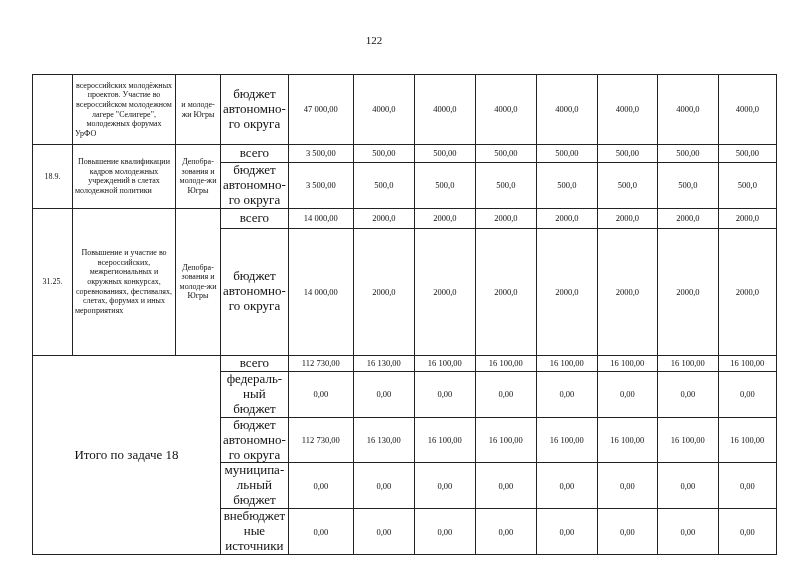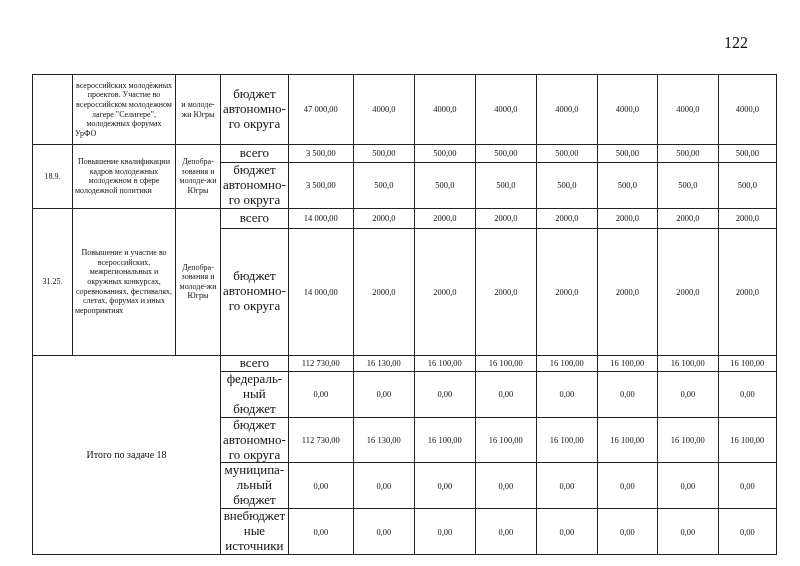--- a/index.html
+++ b/index.html
@@ -1,28 +1,28 @@
 <!DOCTYPE html>
 <html><head>
 <meta charset="utf-8">
 <style>
   html, body { margin:0; padding:0; background:#ffffff; }
   body { width:800px; height:566px; position:relative; overflow:hidden;
          font-family:"Liberation Serif","DejaVu Serif",serif; color:#111; }
-  .page-num { position:absolute; left:0; width:748px; top:34px; text-align:right; font-size:16px; }
+  .page-num { position:absolute; left:0; width:748px; top:34px; text-align:center; font-size:11px; }
   table.budget { position:absolute; left:32px; top:74px; border-collapse:collapse; table-layout:fixed;
                  font-size:8px; line-height:1.2; }
   table.budget td { border:1px solid #222; padding:0 2px; text-align:center; vertical-align:middle; overflow:hidden; }
   td.num-cell { font-size:8.5px; }
   td.desc { text-align:justify; vertical-align:top; text-align-last:left; padding:1px 2px; }
   td.idx { vertical-align:top; padding-top:2px;margin-top:12px; }
   td.exec { vertical-align:middle; }
   td.exec-top { vertical-align:top; }
   td.src { font-size:13px; line-height:1.15; }
-  td.total-label { font-size:10px; }
+  td.total-label { font-size:13px; }
 </style>
 </head>
 <body>
 
 <div class="page-num">122</div>
 
 <table class="budget">
   <colgroup>
     <col style="width:40px">
       <col style="width:103px">
@@ -49,21 +49,21 @@
     <td class="num-cell">4000,0</td>
     <td class="num-cell">4000,0</td>
     <td class="num-cell">4000,0</td>
     <td class="num-cell">4000,0</td>
     <td class="num-cell">4000,0</td>
     <td class="num-cell">4000,0</td>
   </tr>
 
   <tr style="height:18px">
     <td class="idx" rowspan="2">18.9.</td>
-    <td class="desc" rowspan="2">Повышение квалификации кадров молодежных молодежном в сфере молодежной политики</td>
+    <td class="desc" rowspan="2">Повышение квалификации кадров молодежных учреждений в слетах молодежной политики</td>
     <td class="exec" rowspan="2">Депобра-зования и молоде-жи Югры</td>
     <td class="src">всего</td>
     <td class="num-cell">3 500,00</td>
     <td class="num-cell">500,00</td>
     <td class="num-cell">500,00</td>
     <td class="num-cell">500,00</td>
     <td class="num-cell">500,00</td>
     <td class="num-cell">500,00</td>
     <td class="num-cell">500,00</td>
     <td class="num-cell">500,00</td>

